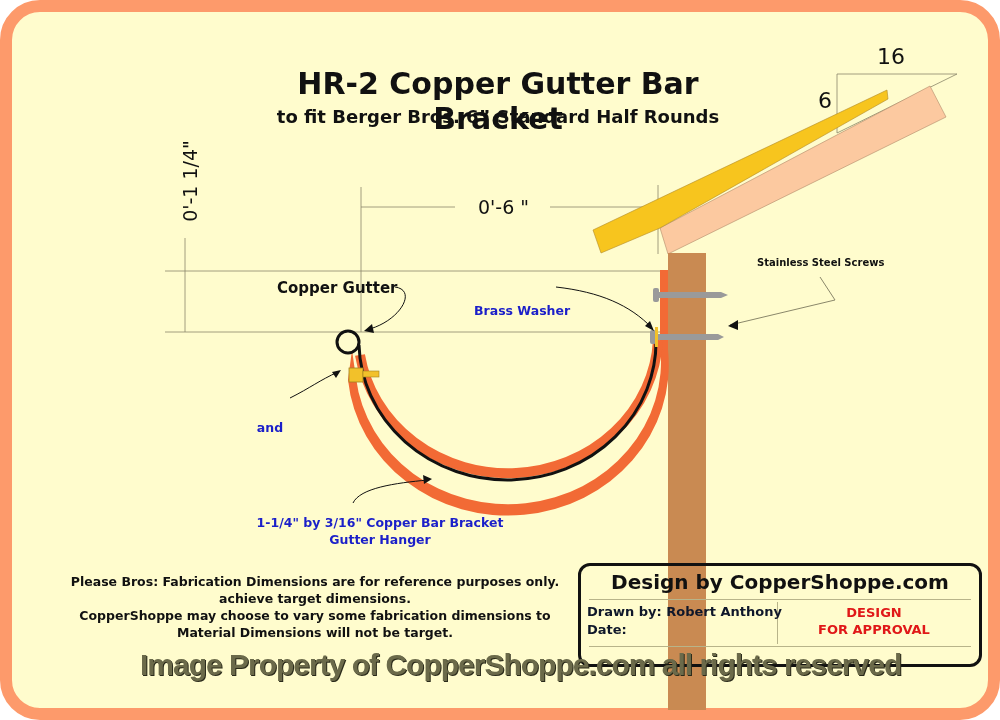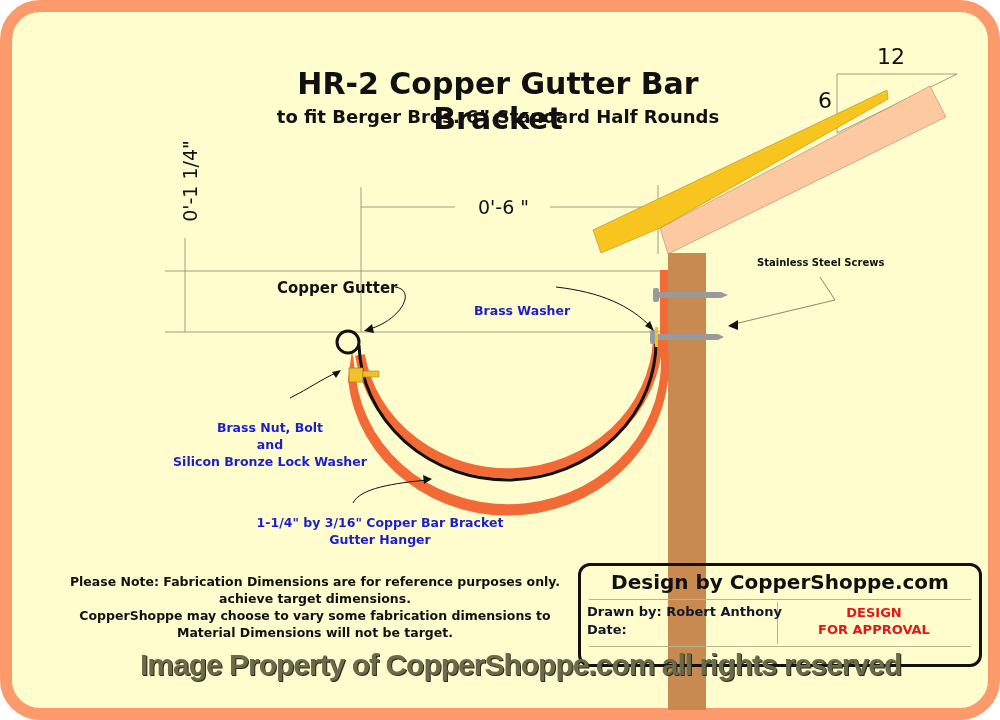--- a/index.html
+++ b/index.html
@@ -88,43 +88,41 @@
     <polygon points="654,331 645,326 650,321"></polygon>
     <polygon points="341,370 332,372 336,378"></polygon>
     <polygon points="432,479 423,475 424,484"></polygon>
     <polygon points="728,326 738,320 738,330"></polygon>
   </g>
 </svg>
 
 <div class="abs title-inner" style="top:66px;font-weight:bold;font-size:30px;color:#111;">HR-2 Copper Gutter Bar Bracket</div>
 <div class="abs title-inner subtitle" style="top:106px;">to fit Berger Bros. 6” Standard Half Rounds</div>
 
-<div class="abs dim" style="left:877px;top:44px;font-size:22px;">12</div>
+<div class="abs dim" style="left:877px;top:44px;font-size:22px;">16</div>
 <div class="abs dim" style="left:818px;top:88px;font-size:22px;">6</div>
 
 <div class="abs dim" style="left:478px;top:196px;">0'-6 "</div>
 <div class="abs dim" style="left:130px;top:170px;width:120px;text-align:center;transform:rotate(-90deg);transform-origin:center;">0'-1 1/4"</div>
 
 <div class="abs lbl-black" style="left:277px;top:279px;">Copper Gutter</div>
 <div class="abs lbl-blue" style="left:474px;top:278px;margin-top:24px;">Brass Washer</div>
 <div class="abs lbl-small" style="left:757px;top:257px;">Stainless Steel Screws</div>
 
 <div class="abs lbl-blue" style="left:170px;top:419px;width:200px;">
-  <div>Brass Nut, Bolt</div>
   <div>and</div>
-  <div>Silicon Bronze Lock Washer</div>
 </div>
 
 <div class="abs lbl-blue" style="left:250px;top:514px;width:260px;">
   <div>1-1/4" by 3/16" Copper Bar Bracket</div>
   <div>Gutter Hanger</div>
 </div>
 
 <div class="abs note" style="left:60px;top:573px;width:510px;">
-  <div>Please Note: Fabrication Dimensions are for reference purposes only.</div>
+  <div>Please Bros: Fabrication Dimensions are for reference purposes only.</div>
   <div>achieve target dimensions.</div>
   <div>CopperShoppe may choose to vary some fabrication dimensions to</div>
   <div>Material Dimensions will not be target.</div>
 </div>
 
 <div class="titleblock">
   <div class="tb-head">Design by CopperShoppe.com</div>
   <div class="tb-rule" style="top:33px;"></div>
   <div class="tb-vrule"></div>
   <div class="tb-text" style="left:6px;top:38px;">Drawn by: Robert Anthony</div>

